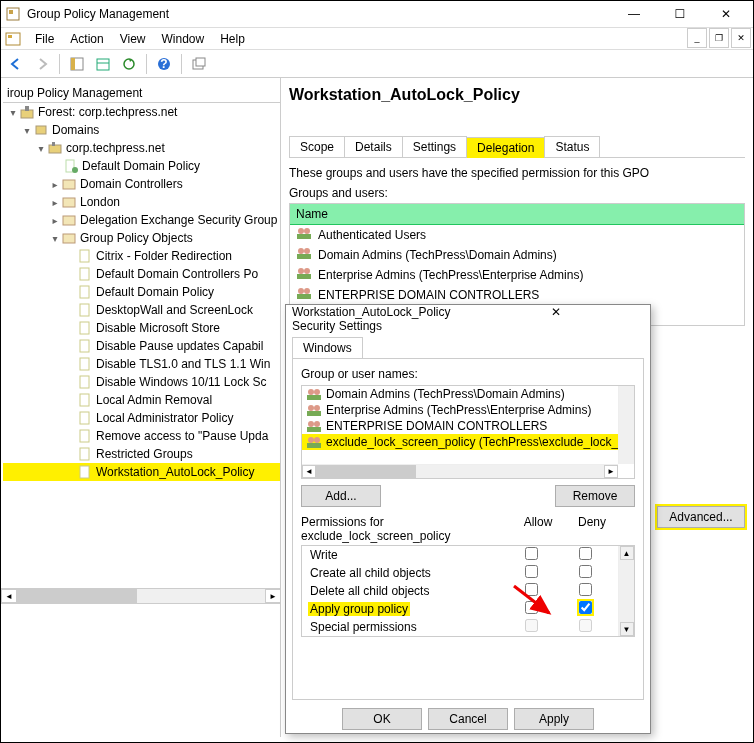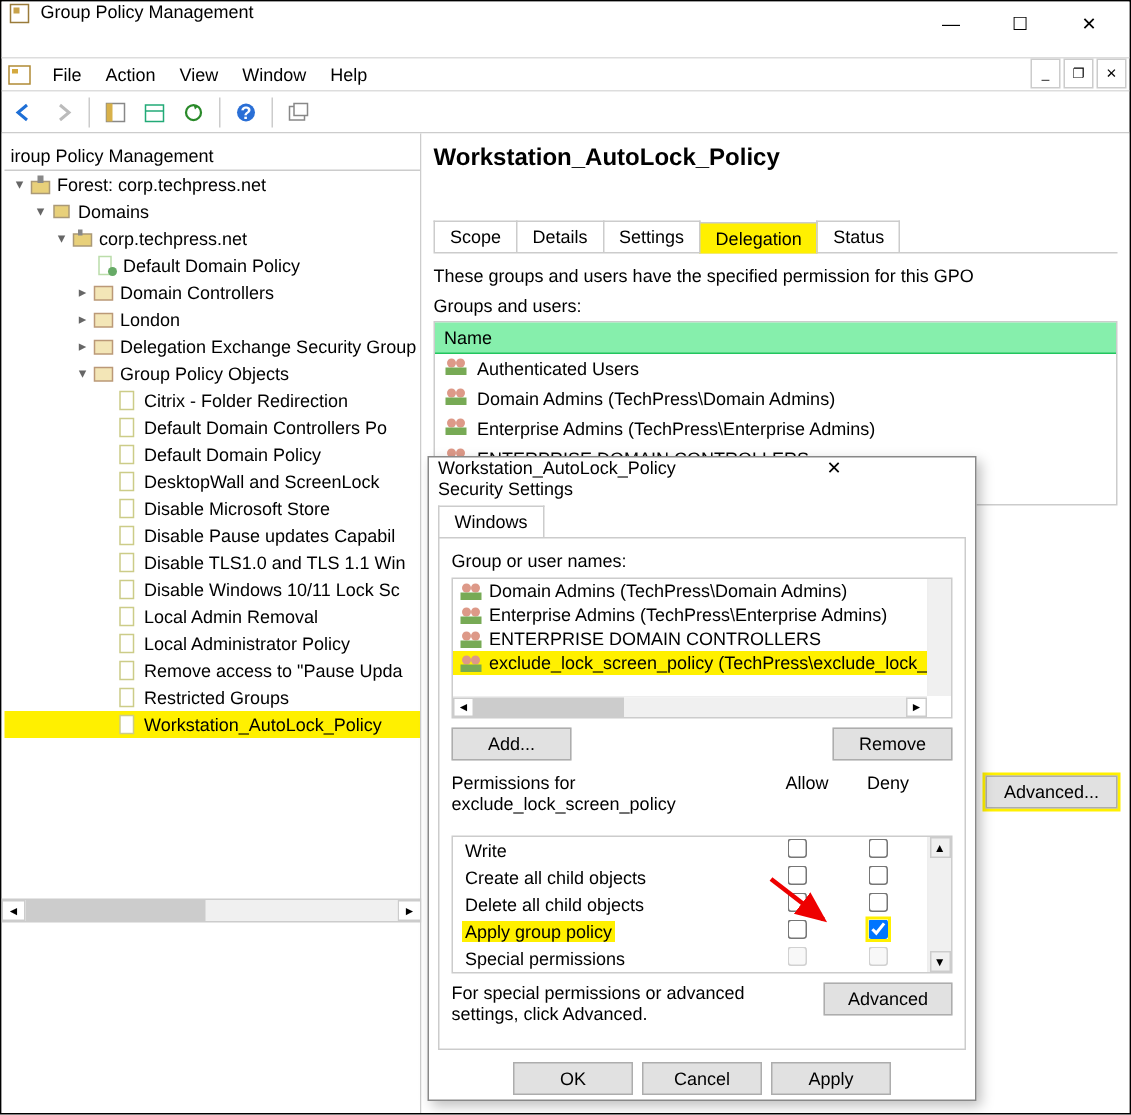--- a/index.html
+++ b/index.html
@@ -1,19 +1,19 @@
 <!DOCTYPE html>
 <html><head>
 <meta charset="utf-8">
 <style>
 * { box-sizing: border-box; margin: 0; padding: 0; font-family: "Segoe UI", Tahoma, sans-serif; font-size: 12px; }
 body { background: #fff; width: 754px; height: 743px; position: relative; overflow: hidden; border: 1px solid #000; }
 
 
-.titlebar { height: 38px; background: #fff; display: flex; align-items: flex-start; padding: 0 4px; border-bottom: 1px solid #ddd; }
+.titlebar { height: 27px; background: #fff; display: flex; align-items: center; padding: 0 4px; border-bottom: 1px solid #ddd; }
 .titlebar .icon { width: 16px; height: 16px; margin-right: 6px; }
 .titlebar .title { flex: 1; font-size: 12px; color: #000; }
 .wctrl { width: 46px; height: 30px; display: flex; align-items: center; justify-content: center; color: #000; }
 
 
 .menubar { height: 22px; display: flex; align-items: center; padding-left: 4px; position: relative; border-bottom: 1px solid #ddd; }
 .menubar .mb-icon { width: 16px; height: 16px; margin-right: 6px; }
 .menubar .mitem { padding: 2px 8px; cursor: default; }
 .menubar .doc-right { position: absolute; right: 2px; top: 0; display: flex; height: 22px; }
 .doc-right > div { width: 20px; height: 20px; margin-left: 2px; border: 1px solid #ccc; display:flex; align-items:center; justify-content:center; font-size:9px; }
@@ -68,21 +68,21 @@
 .group-list .hscroll { position:absolute; bottom:0; left:0; right:16px; height:14px; border-top:1px solid #eee; display:flex;}
 .group-list .hscroll .sbtn{width:14px;border:1px solid #ccc;display:flex;align-items:center;justify-content:center;font-size:8px;}
 .group-list .hscroll .trk{flex:1;background:#f0f0f0;position:relative;}
 .group-list .hscroll .thm{position:absolute;left:0;width:100px;top:0;bottom:0;background:#ccc;}
 .group-list .vspace {position:absolute; right:0; top:0; bottom:14px; width:16px; background:#f0f0f0; border-left:1px solid #eee;}
 
 .perm { margin-top:8px; }
 .perm-hdr { display:flex; }
 .perm-hdr .phl { flex:1; }
 .perm-hdr .phc { width:54px; text-align:center; }
-.perm-tbl { border:1px solid #ccc; margin-top:14px; position:relative;}
+.perm-tbl { border:1px solid #ccc; margin-top:2px; position:relative;}
 .perm-tbl .prow { display:flex; align-items:center; padding: 1px 6px; position:relative; }
 .perm-tbl .prow .plabel { flex:1; padding-left:2px; font-size:12px;}
 .perm-tbl .prow .pchk { width:54px; text-align:center; }
 .perm-tbl .prow.phl-row .plabel { background:#fff000; display:inline-block; flex:0 0 auto; padding:0 2px;}
 .perm-tbl .prow.phl-row .spacer{flex:1;}
 .perm-tbl .prow.phl-row .pchk.deny input{outline:2px solid #fff000;}
 .perm-tbl .vs {position:absolute;right:0;top:0;bottom:0;width:16px;border-left:1px solid #eee;background:#f0f0f0;display:flex;flex-direction:column;align-items:center;}
 .perm-tbl .vs .vb{height:14px;width:14px;border:1px solid #ccc;font-size:8px;display:flex;align-items:center;justify-content:center;}
 
 .arrow-annot { position:absolute; pointer-events:none; }
@@ -574,24 +574,20 @@
 
     <svg class="arrow-annot" style="left:216px;top:222px" width="50" height="40">
       <defs>
           <marker id="ah" markerWidth="8" markerHeight="8" refX="6" refY="3" orient="auto">
             <path d="M0,0 L7,3 L0,6 Z" fill="#e00"></path>
           </marker>
         </defs>
       <line x1="5" y1="5" x2="40" y2="32" stroke="#e00" stroke-width="3" marker-end="url(#ah)"></line>
     </svg>
 
-    <div class="note">
-      <div class="ntext">For special permissions or advanced settings, click Advanced.</div>
-      <div class="btn" style="width:86px">Advanced</div>
-    </div>
   </div>
 
   <div class="dlg-btns">
     <div class="btn">OK</div>
     <div class="btn">Cancel</div>
     <div class="btn">Apply</div>
   </div>
 </div>
 
 </body></html>

